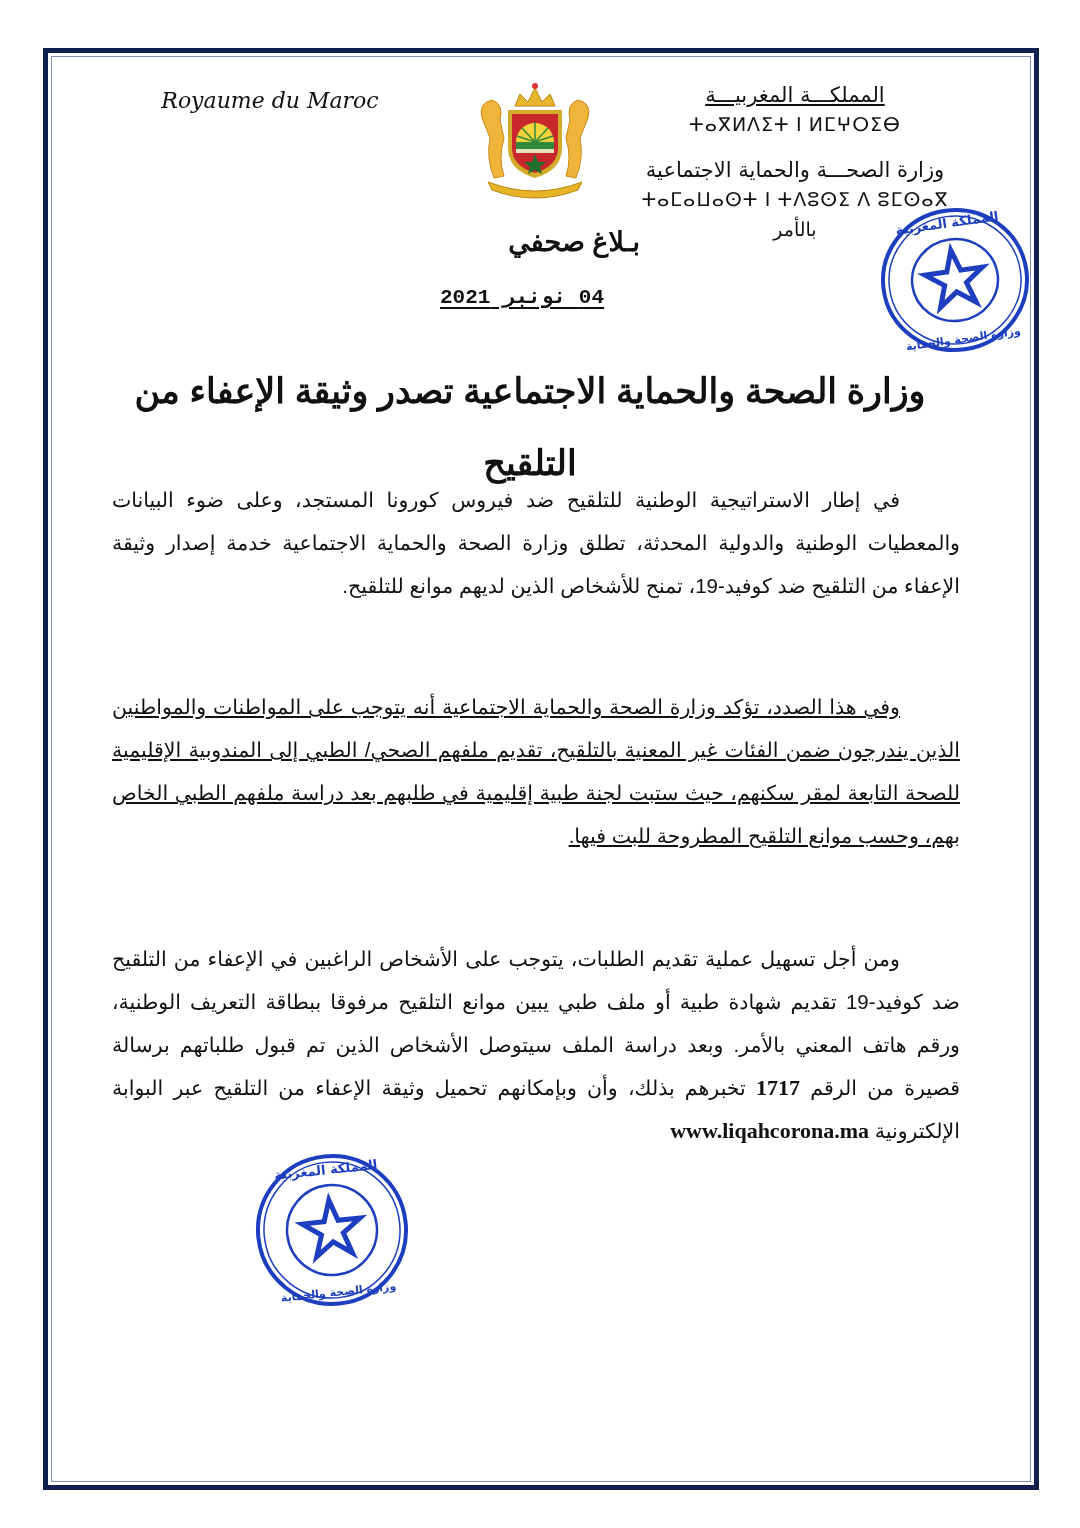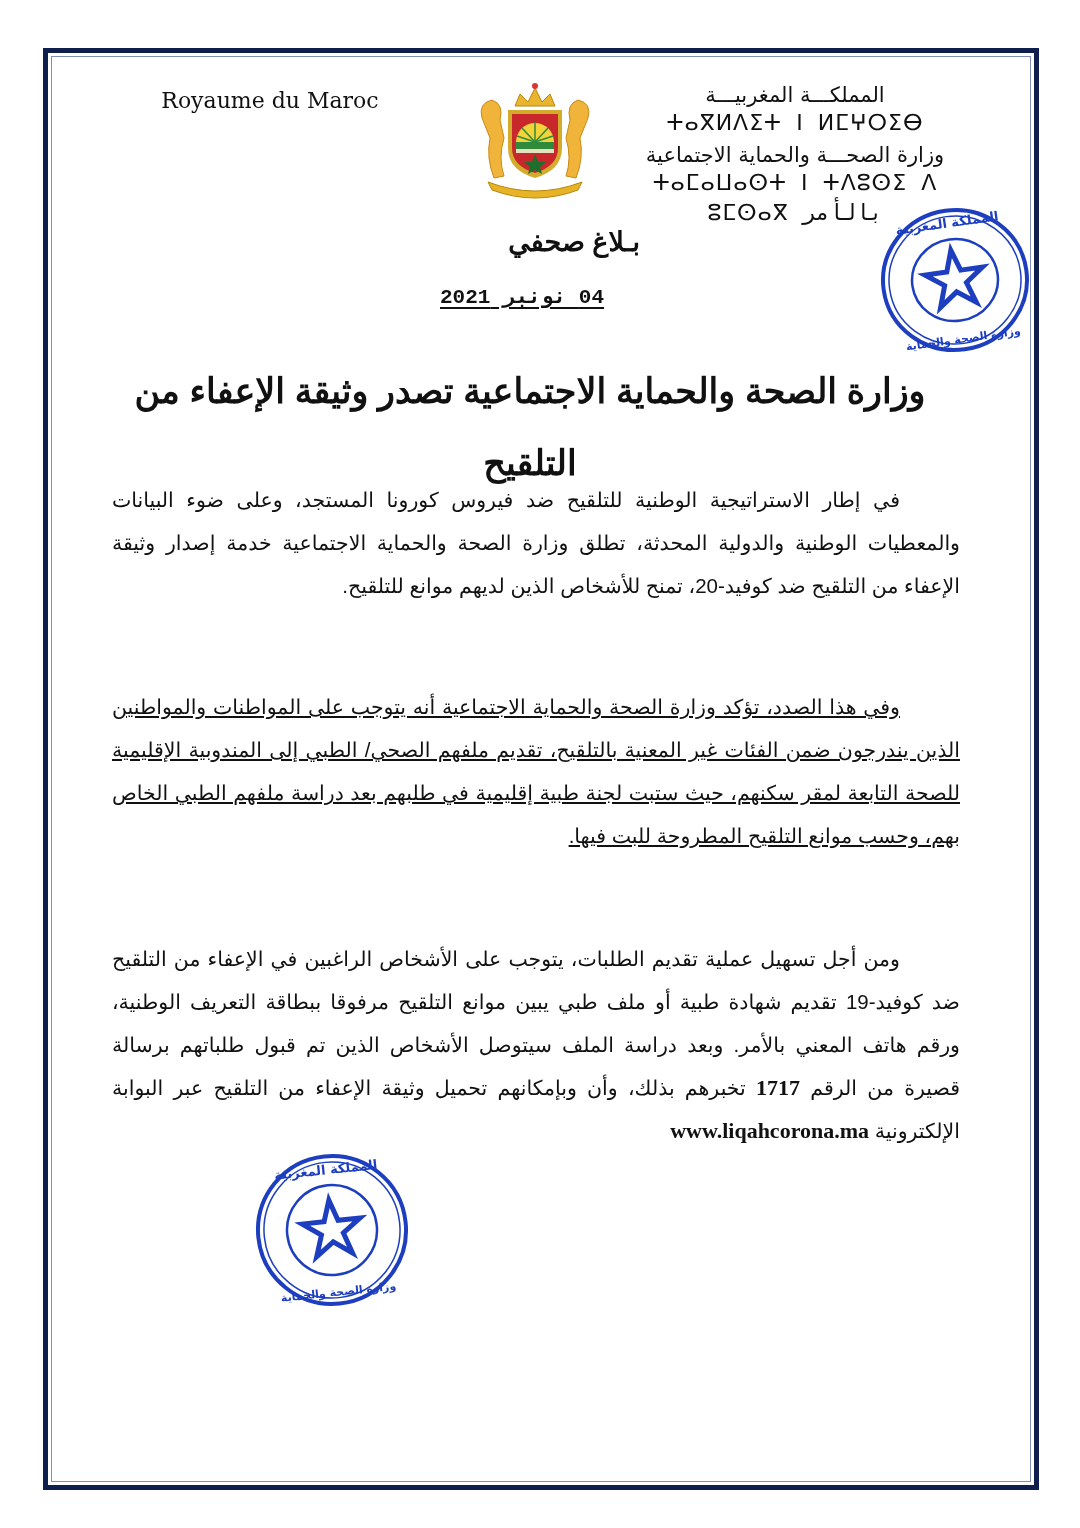--- a/index.html
+++ b/index.html
@@ -11,28 +11,28 @@
     border: 5px solid #0f1f4d;
   }
   .frame-inner {
     position: absolute; left: 3px; top: 3px; right: 3px; bottom: 3px;
     border: 1px solid #7f8fb8;
   }
 
   .fr-header {
     position: absolute; left: 100px; top: 80px; width: 340px;
     text-align: center; font-family: "DejaVu Serif", serif; font-size: 22px;
-    line-height: 42px; color: #111; 
+    line-height: 42px; color: #111; font-style: italic;
   }
   .ar-header {
     position: absolute; left: 620px; top: 80px; width: 350px;
     text-align: center; font-family: "DejaVu Sans", sans-serif; font-size: 21px;
     line-height: 30px; color: #111;
   }
-  .ar-header .tif { font-family: Liberation Mono, monospace; font-size: 22px; letter-spacing: 1px; }
+  .ar-header .tif { font-family: Liberation Sans, sans-serif; font-size: 19px; letter-spacing: 1px; }
 
   .emblem { position: absolute; left: 470px; top: 78px; width: 130px; height: 125px; }
 
   .press-title {
     position: absolute; left: 440px; top: 226px; width: 200px; text-align: right;
     font-family: "Liberation Sans", sans-serif; font-weight: bold; font-size: 27px;
     direction: rtl;
   }
   .press-date {
     position: absolute; left: 440px; top: 284px; width: 200px; text-align: left;
@@ -94,23 +94,23 @@
       <line x1="65" y1="64" x2="47" y2="58"></line>
         <line x1="65" y1="64" x2="83" y2="58"></line>
     </g>
     <rect x="46" y="64" width="38" height="7" fill="#2f8b3b"></rect>
     <rect x="46" y="71" width="38" height="4" fill="#e6e0c0"></rect>
     <polygon points="65,76 68,84 76,84 70,89 72,96 65,92 58,96 60,89 54,84 62,84" fill="#1f6e2e"></polygon>
   </svg>
 </div>
 
 <div class="ar-header">
-  <div style="direction: rtl;">المملكـــة المغربيـــة</div>
+  <div style="direction: rtl; text-decoration: underline;">المملكـــة المغربيـــة</div>
   <div class="tif">ⵜⴰⴳⵍⴷⵉⵜ ⵏ ⵍⵎⵖⵔⵉⴱ</div>
-  <div style="direction: rtl;">وزارة الصحـــة والحماية الاجتماعية</div>
+  <div style="direction: rtl; margin-top: 15px;">وزارة الصحـــة والحماية الاجتماعية</div>
   <div class="tif">ⵜⴰⵎⴰⵡⴰⵙⵜ ⵏ ⵜⴷⵓⵙⵉ ⴷ ⵓⵎⵙⴰⴳ بالأمر</div>
 </div>
 
 <div class="stamp stamp-top">
   <svg width="165" height="150" viewBox="0 0 165 150">
     <g transform="rotate(-8 82 75)">
       <ellipse cx="82" cy="75" rx="72" ry="70" fill="none" stroke="#1d3fbf" stroke-width="4"></ellipse>
       <ellipse cx="82" cy="75" rx="66" ry="64" fill="none" stroke="#1d3fbf" stroke-width="1.5"></ellipse>
       <ellipse cx="82" cy="75" rx="43" ry="41" fill="none" stroke="#1d3fbf" stroke-width="2.5"></ellipse>
       <polygon points="82,45 89,66 111,66 93,79 100,100 82,87 64,100 71,79 53,66 75,66" fill="none" stroke="#1d3fbf" stroke-width="5" stroke-linejoin="miter"></polygon>
@@ -122,21 +122,21 @@
 
 <div class="press-title">بـلاغ صحفي</div>
 <div class="press-date">
   <span>04 نونبر 2021</span>
 </div>
 
 <div class="headline">
   <div>وزارة الصحة والحماية الاجتماعية تصدر وثيقة الإعفاء من التلقيح</div>
 </div>
 
-<p class="para p1">في إطار الاستراتيجية الوطنية للتلقيح ضد فيروس كورونا المستجد، وعلى ضوء البيانات والمعطيات الوطنية والدولية المحدثة، تطلق وزارة الصحة والحماية الاجتماعية خدمة إصدار وثيقة الإعفاء من التلقيح ضد كوفيد-20، تمنح للأشخاص الذين لديهم موانع للتلقيح.</p>
+<p class="para p1">في إطار الاستراتيجية الوطنية للتلقيح ضد فيروس كورونا المستجد، وعلى ضوء البيانات والمعطيات الوطنية والدولية المحدثة، تطلق وزارة الصحة والحماية الاجتماعية خدمة إصدار وثيقة الإعفاء من التلقيح ضد كوفيد-19، تمنح للأشخاص الذين لديهم موانع للتلقيح.</p>
 <p class="para p2">وفي هذا الصدد، تؤكد وزارة الصحة والحماية الاجتماعية أنه يتوجب على المواطنات والمواطنين الذين يندرجون ضمن الفئات غير المعنية بالتلقيح، تقديم ملفهم الصحي/ الطبي إلى المندوبية الإقليمية للصحة التابعة لمقر سكنهم، حيث ستبت لجنة طبية إقليمية في طلبهم بعد دراسة ملفهم الطبي الخاص بهم، وحسب موانع التلقيح المطروحة للبت فيها.</p>
 <p class="para p3"><span>ومن أجل تسهيل عملية تقديم الطلبات، يتوجب على الأشخاص الراغبين في الإعفاء من التلقيح ضد كوفيد-19 تقديم شهادة طبية أو ملف طبي يبين موانع التلقيح مرفوقا ببطاقة التعريف الوطنية، ورقم هاتف المعني بالأمر. وبعد دراسة الملف سيتوصل الأشخاص الذين تم قبول طلباتهم برسالة قصيرة من الرقم</span> <span class="bold">1717</span> <span>تخبرهم بذلك، وأن وبإمكانهم تحميل وثيقة الإعفاء من التلقيح عبر البوابة الإلكترونية</span> <span class="bold" style="direction:ltr; unicode-bidi:isolate;">www.liqahcorona.ma</span></p>
 
 <div class="stamp stamp-bottom">
   <svg width="160" height="160" viewBox="0 0 160 160">
     <g transform="rotate(-6 80 80)">
       <circle cx="80" cy="80" r="74" fill="none" stroke="#1d3fbf" stroke-width="4"></circle>
       <circle cx="80" cy="80" r="68" fill="none" stroke="#1d3fbf" stroke-width="1.5"></circle>
       <circle cx="80" cy="80" r="45" fill="none" stroke="#1d3fbf" stroke-width="2.5"></circle>
       <polygon points="80,50 87,71 109,71 91,84 98,105 80,92 62,105 69,84 51,71 73,71" fill="none" stroke="#1d3fbf" stroke-width="5" stroke-linejoin="miter"></polygon>

